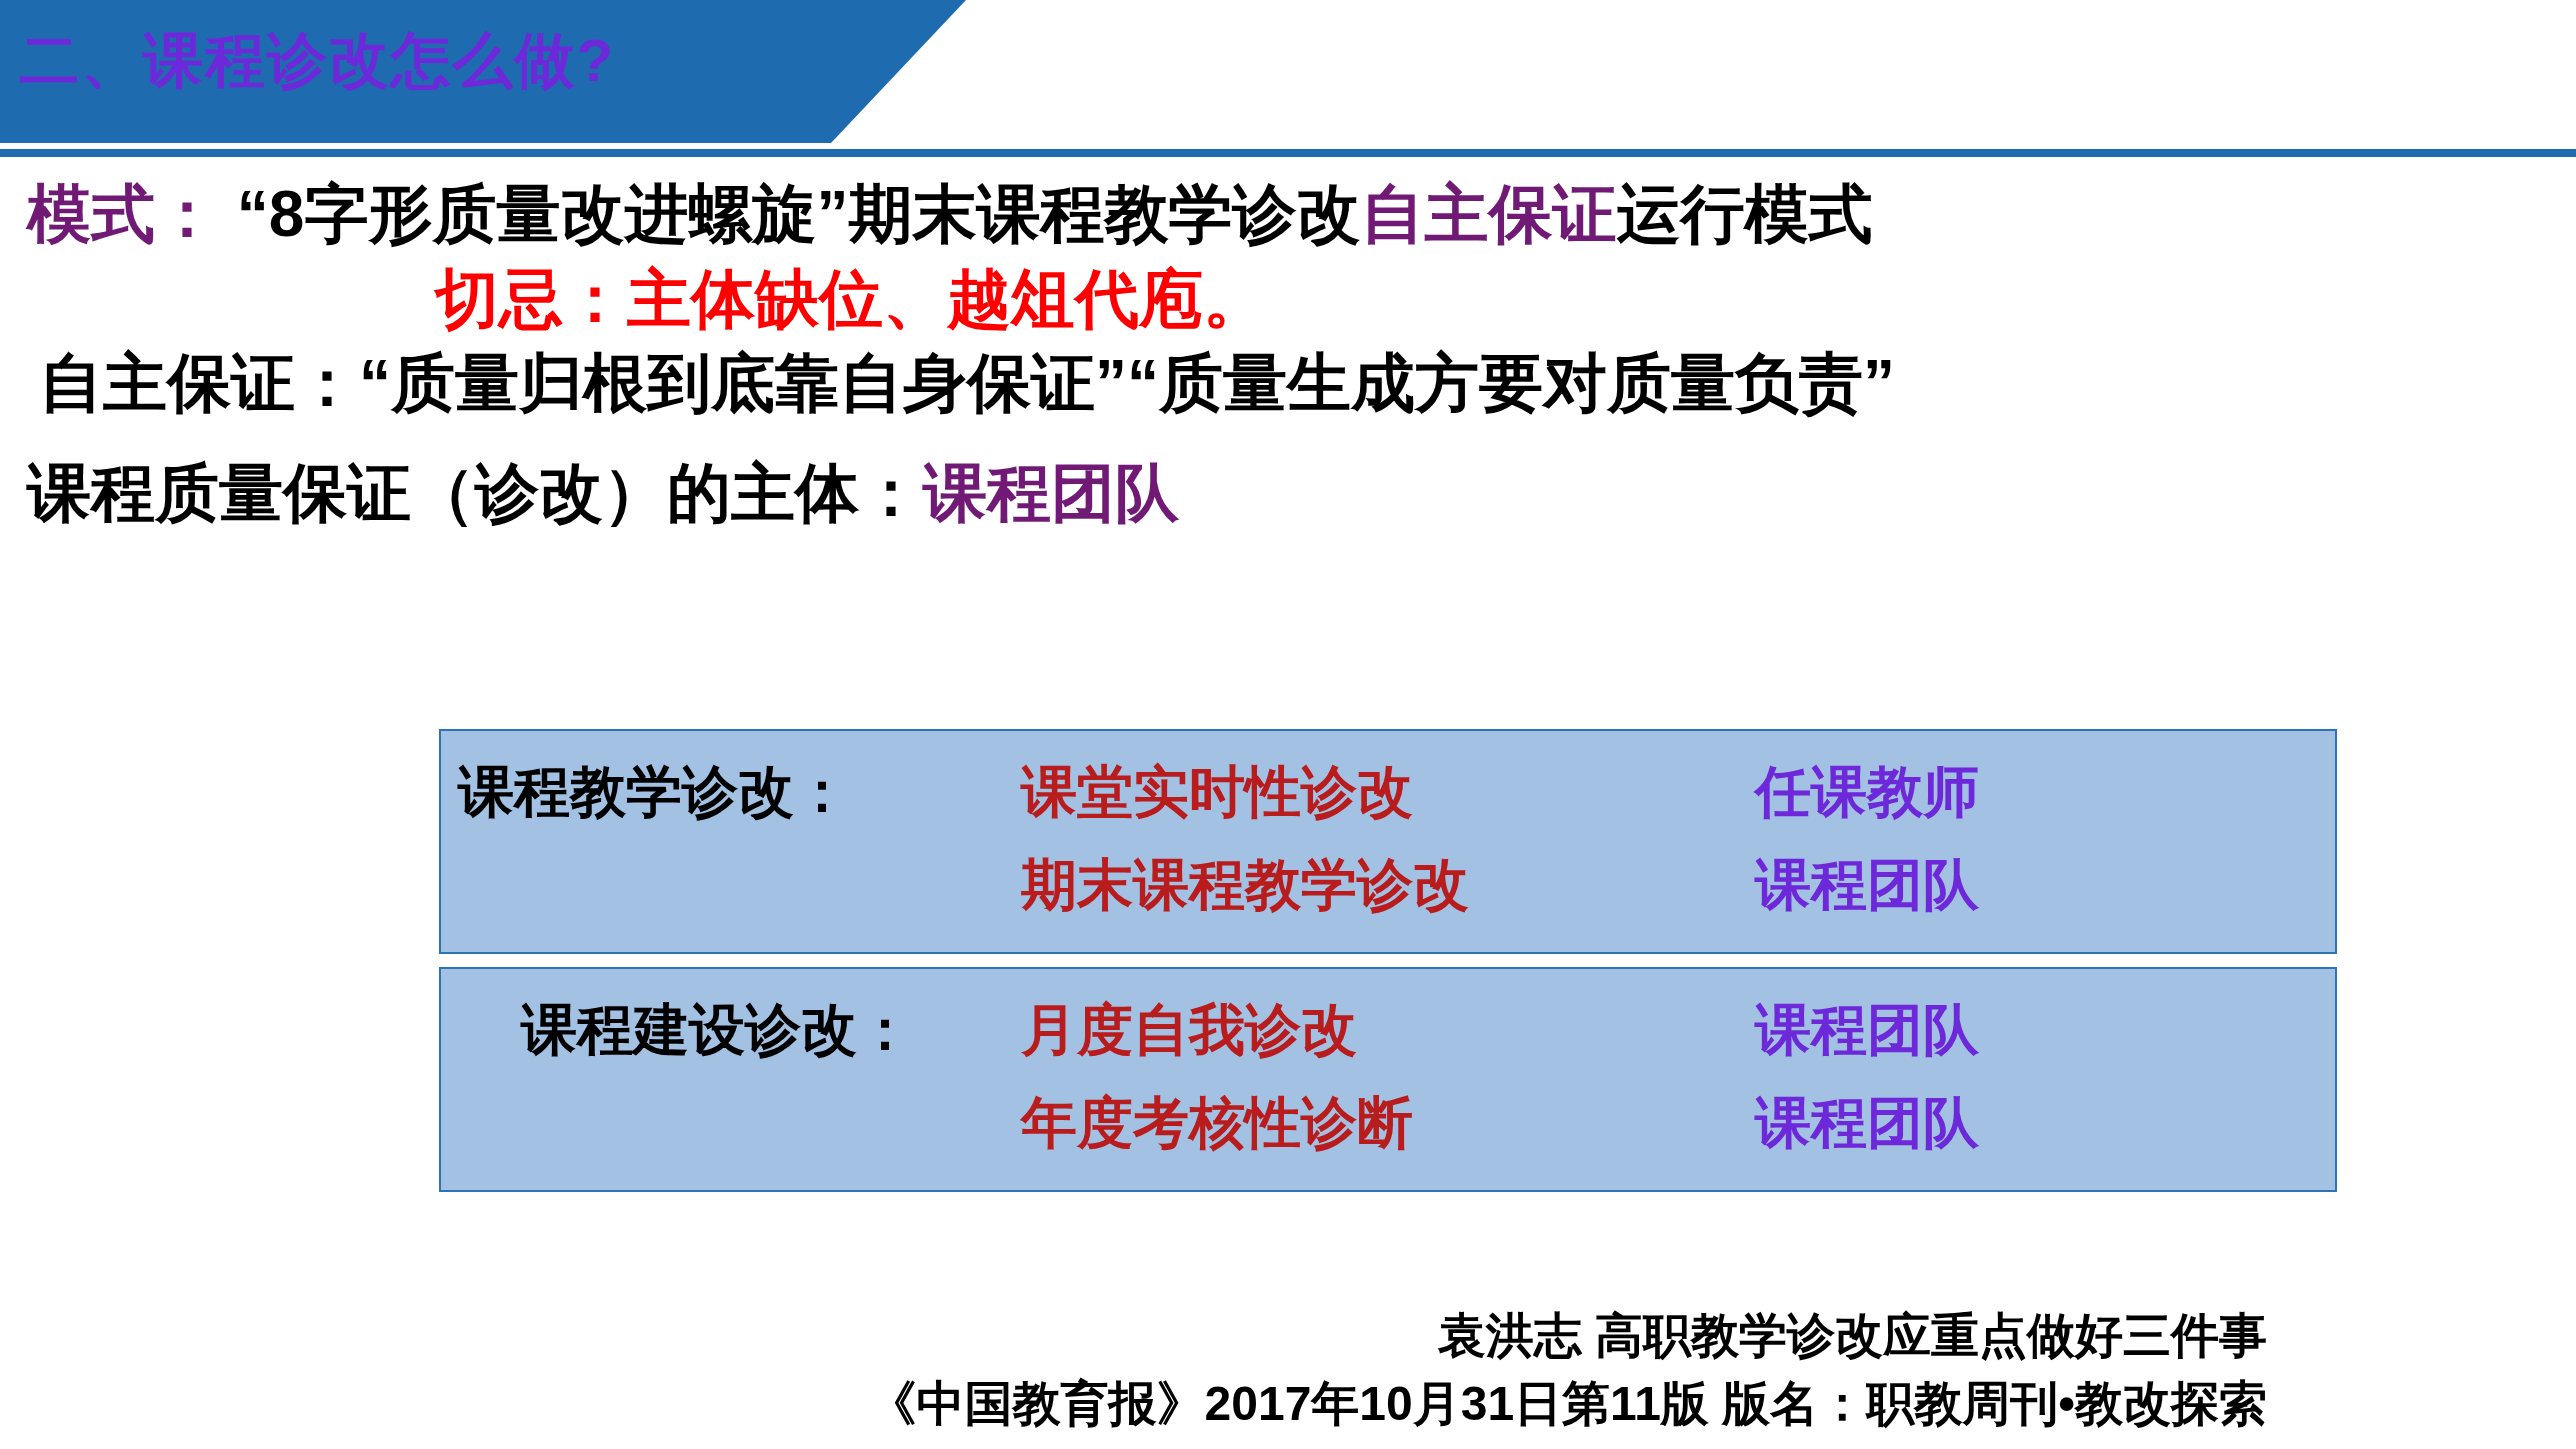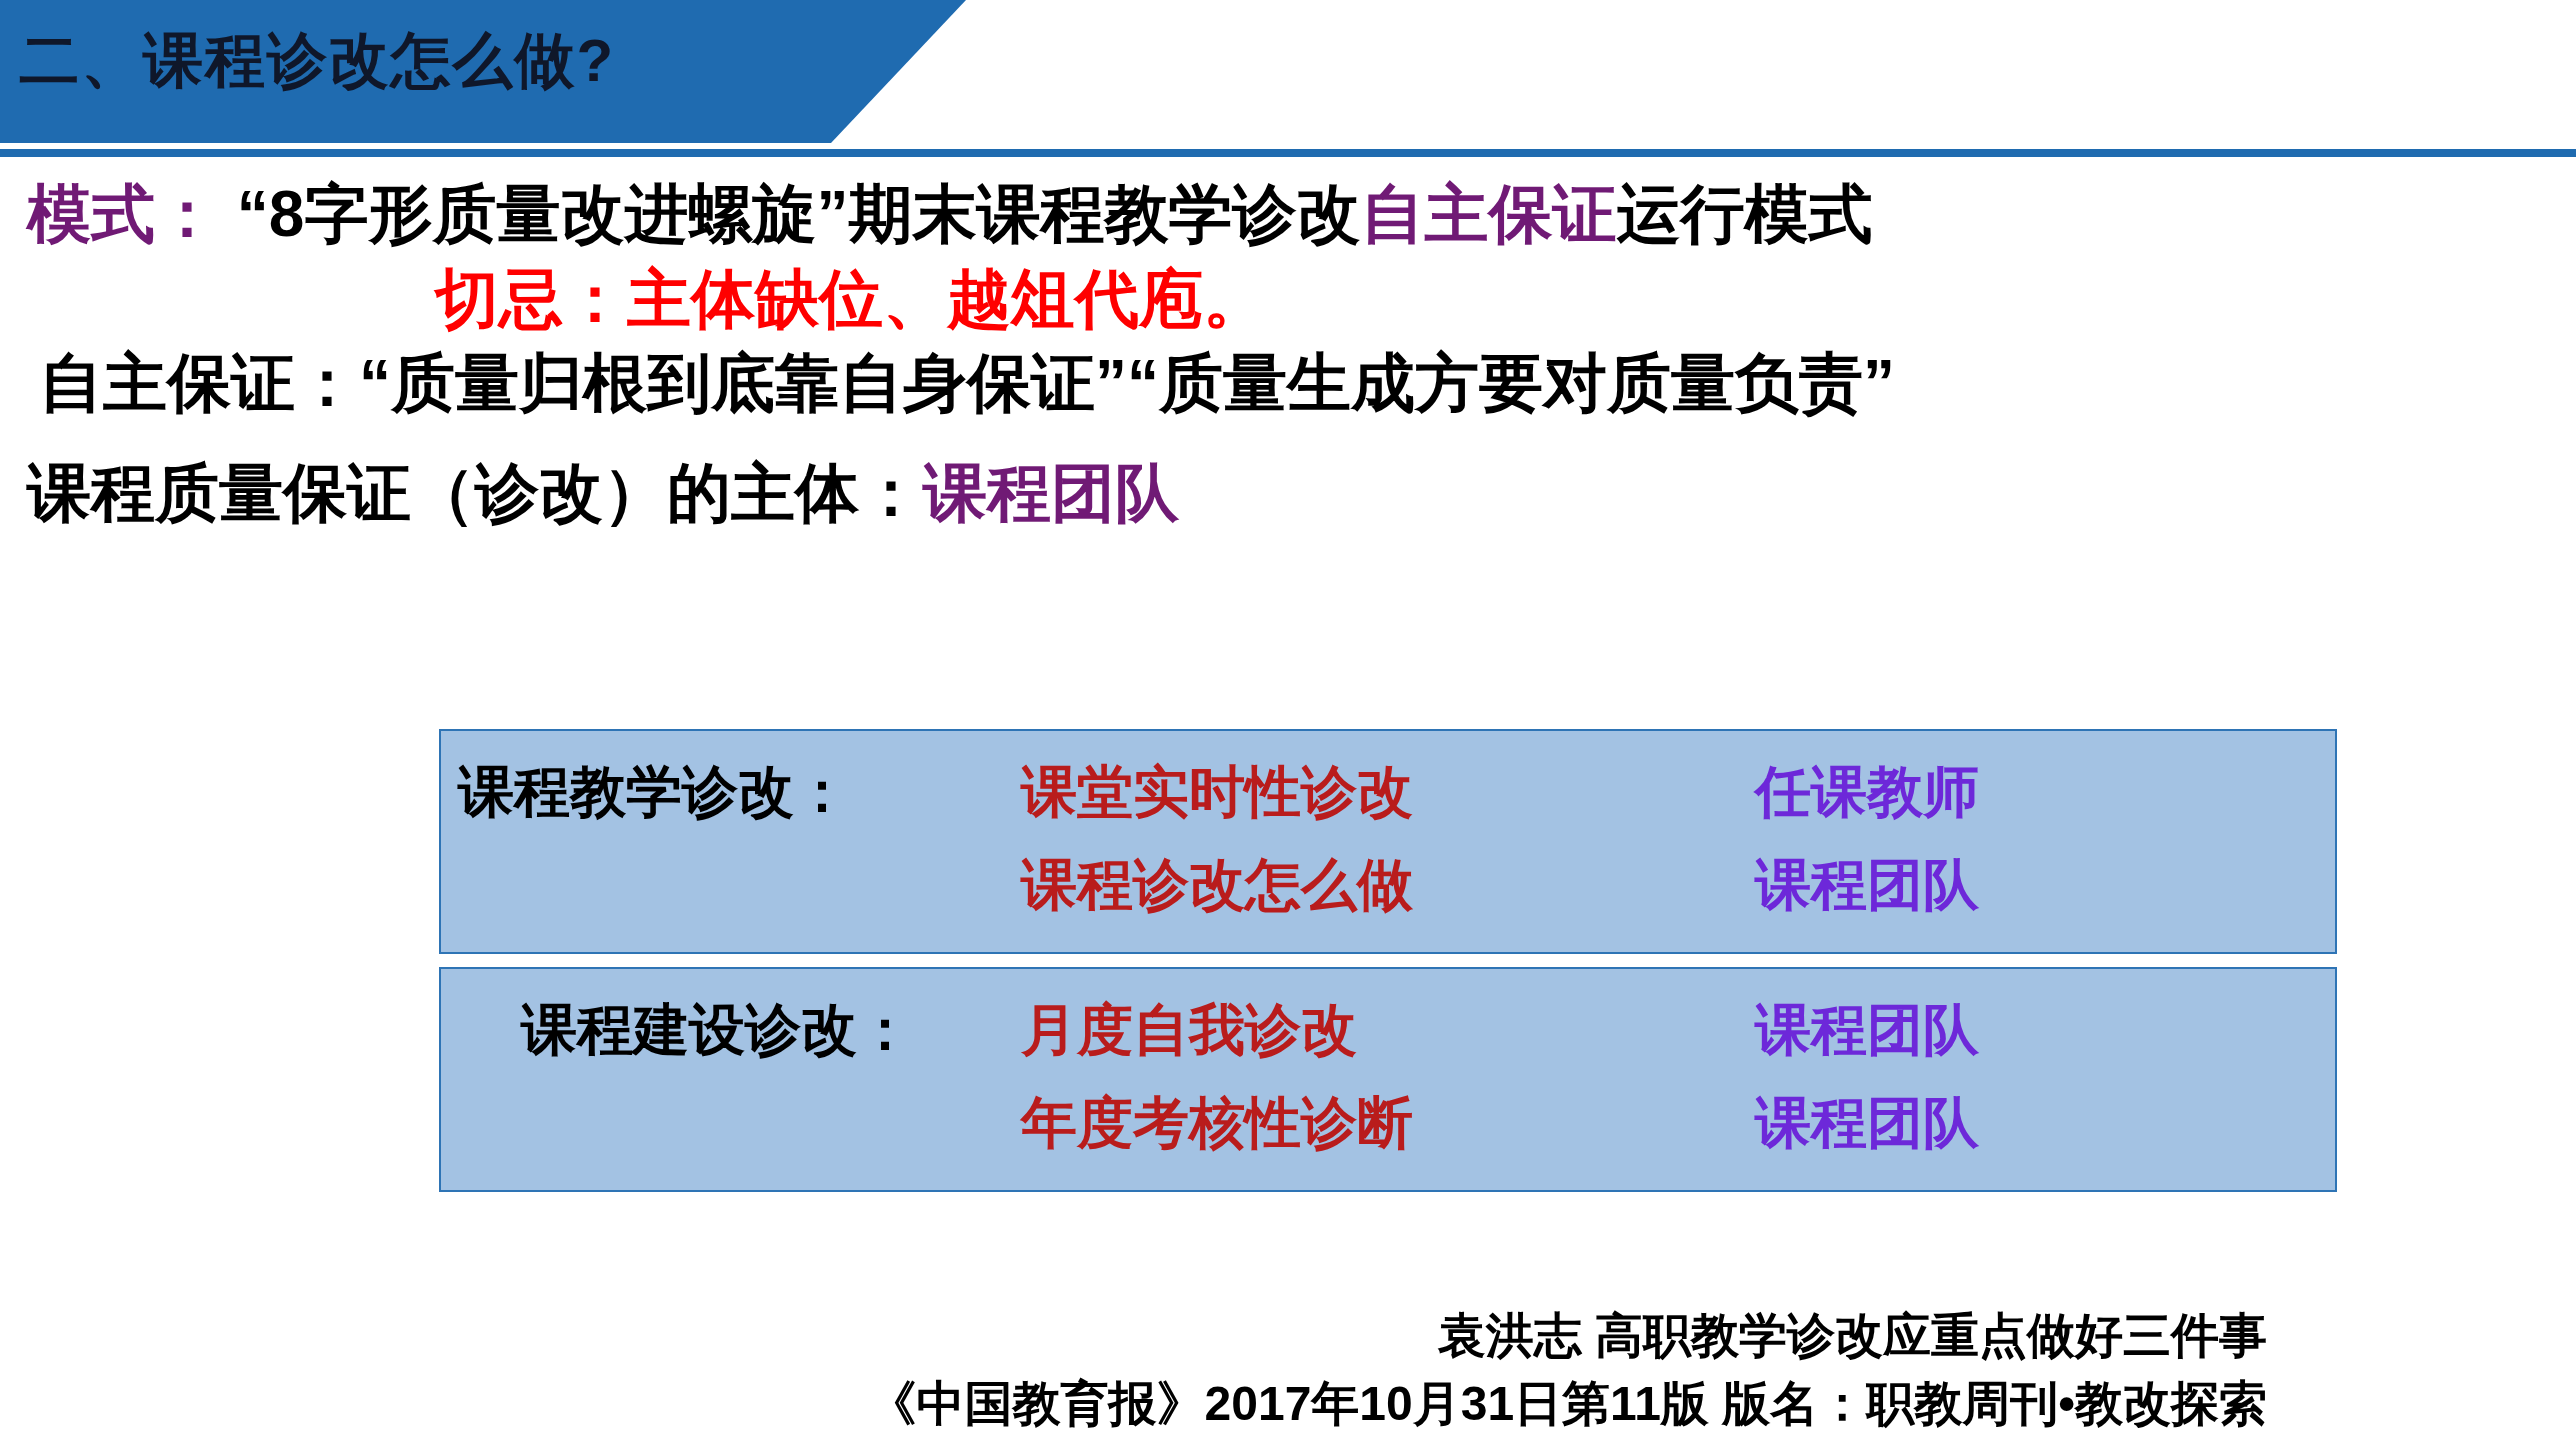--- a/index.html
+++ b/index.html
@@ -30,21 +30,21 @@
     background: #1F6BB0;
     
     clip-path: polygon(0 0, 966px 0, 831px 143px, 0 143px);
   }
   .header-title {
     position: absolute;
     left: 19.3px;
     top: 21px;
     font-size: 60px;
     font-weight: bold;
-    color: #0f172a;
+    color: #6d28d9;
     letter-spacing: 1.9px;
     white-space: nowrap;
   }
   .header-rule {
     position: absolute;
     left: 0;
     top: 149px;
     width: 2576px;
     height: 7.7px;
     background: #1F6BB0;
@@ -159,21 +159,21 @@
 <div class="boxes">
 
   <div class="box">
     <div class="row">
       <div class="c-label">课程教学诊改：</div>
       <div class="c-mid">课堂实时性诊改</div>
       <div class="c-owner">任课教师</div>
     </div>
     <div class="row">
       <div class="c-label"></div>
-      <div class="c-mid">课程诊改怎么做</div>
+      <div class="c-mid">期末课程教学诊改</div>
       <div class="c-owner">课程团队</div>
     </div>
   </div>
 
   <div class="box">
     <div class="row">
       <div class="c-label indent-label">课程建设诊改：</div>
       <div class="c-mid">月度自我诊改</div>
       <div class="c-owner">课程团队</div>
     </div>

